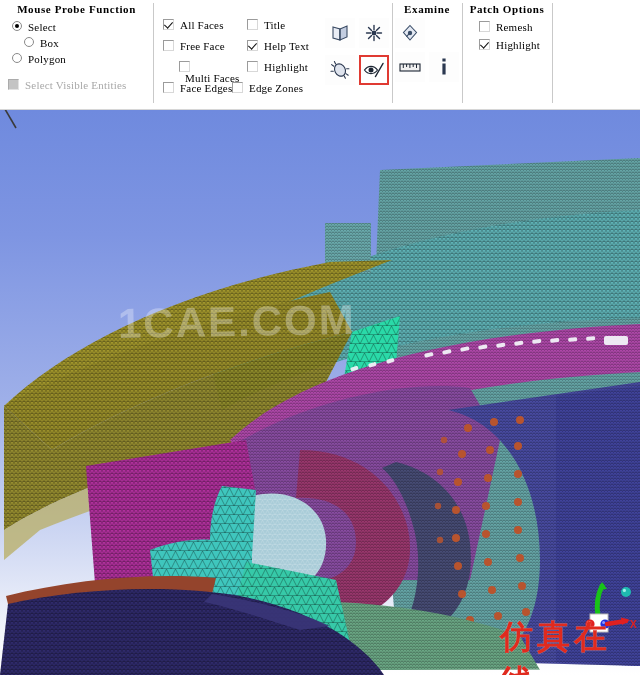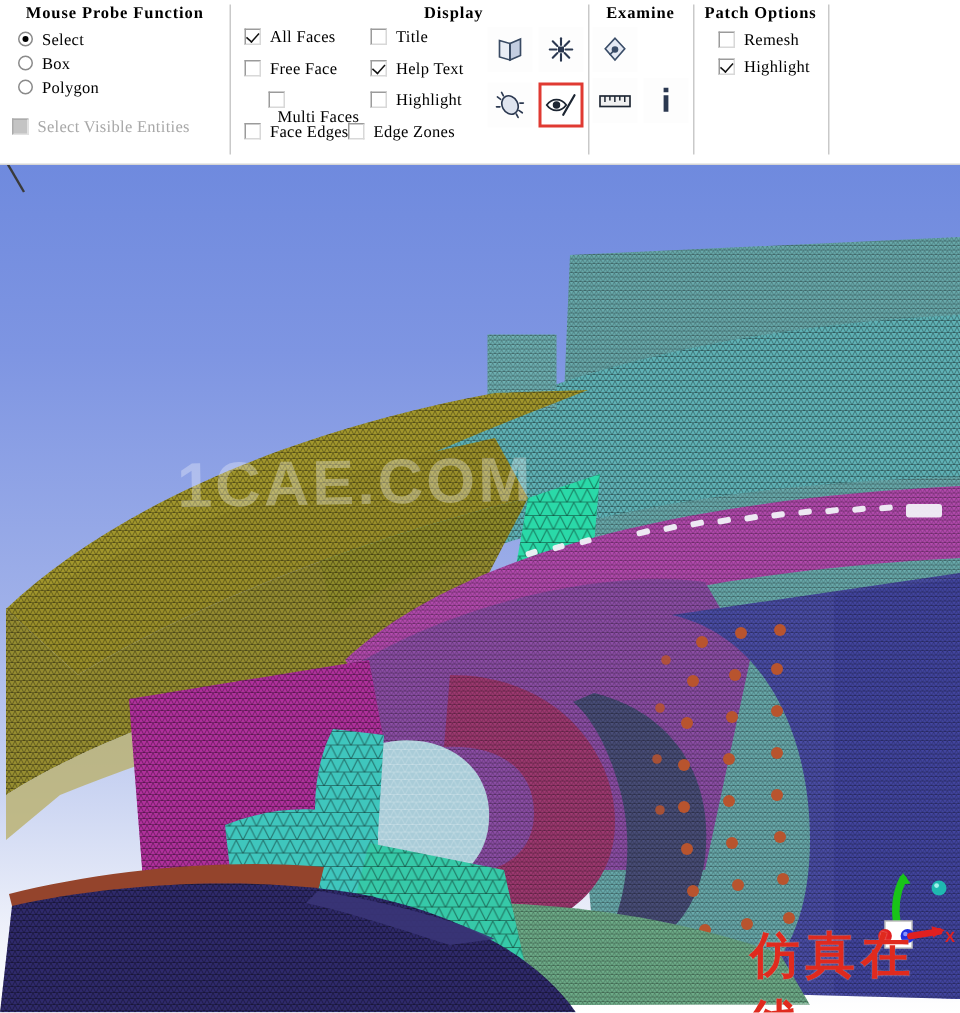--- a/index.html
+++ b/index.html
@@ -112,37 +112,36 @@
     <div class="vsep" style="left:462px;"></div>
     <div class="vsep" style="left:552px;"></div>
 
     <div class="panel" style="left:0px;width:153px;">
       <div class="panel-title">Mouse Probe Function</div>
 
       <div class="opt" style="left:12px;top:21px;">
         <span class="radio on"></span>
         <span class="lbl">Select</span>
       </div>
-      <div class="opt" style="left:12px;top:37px;">
+      <div class="opt" style="left:24px;top:37px;">
         <span class="radio"></span>
         <span class="lbl">Box</span>
       </div>
       <div class="opt" style="left:12px;top:53px;">
         <span class="radio"></span>
         <span class="lbl">Polygon</span>
       </div>
 
       <div class="opt disabled" style="left:8px;top:79px;">
         <span class="cbx disabled"></span>
         <span class="lbl">Select Visible Entities</span>
       </div>
     </div>
 
     <div class="panel" style="left:153px;width:239px;">
-      <div class="panel-title" style="padding-left:60px;">Display</div>
 
       <div class="opt" style="left:10px;top:19px;">
         <span class="cbx on"></span>
         <span class="lbl">All Faces</span>
       </div>
       <div class="opt" style="left:10px;top:40px;">
         <span class="cbx"></span>
         <span class="lbl">Free Face</span>
       </div>
       <div class="opt" style="left:26px;top:61px;flex-direction:column;">

